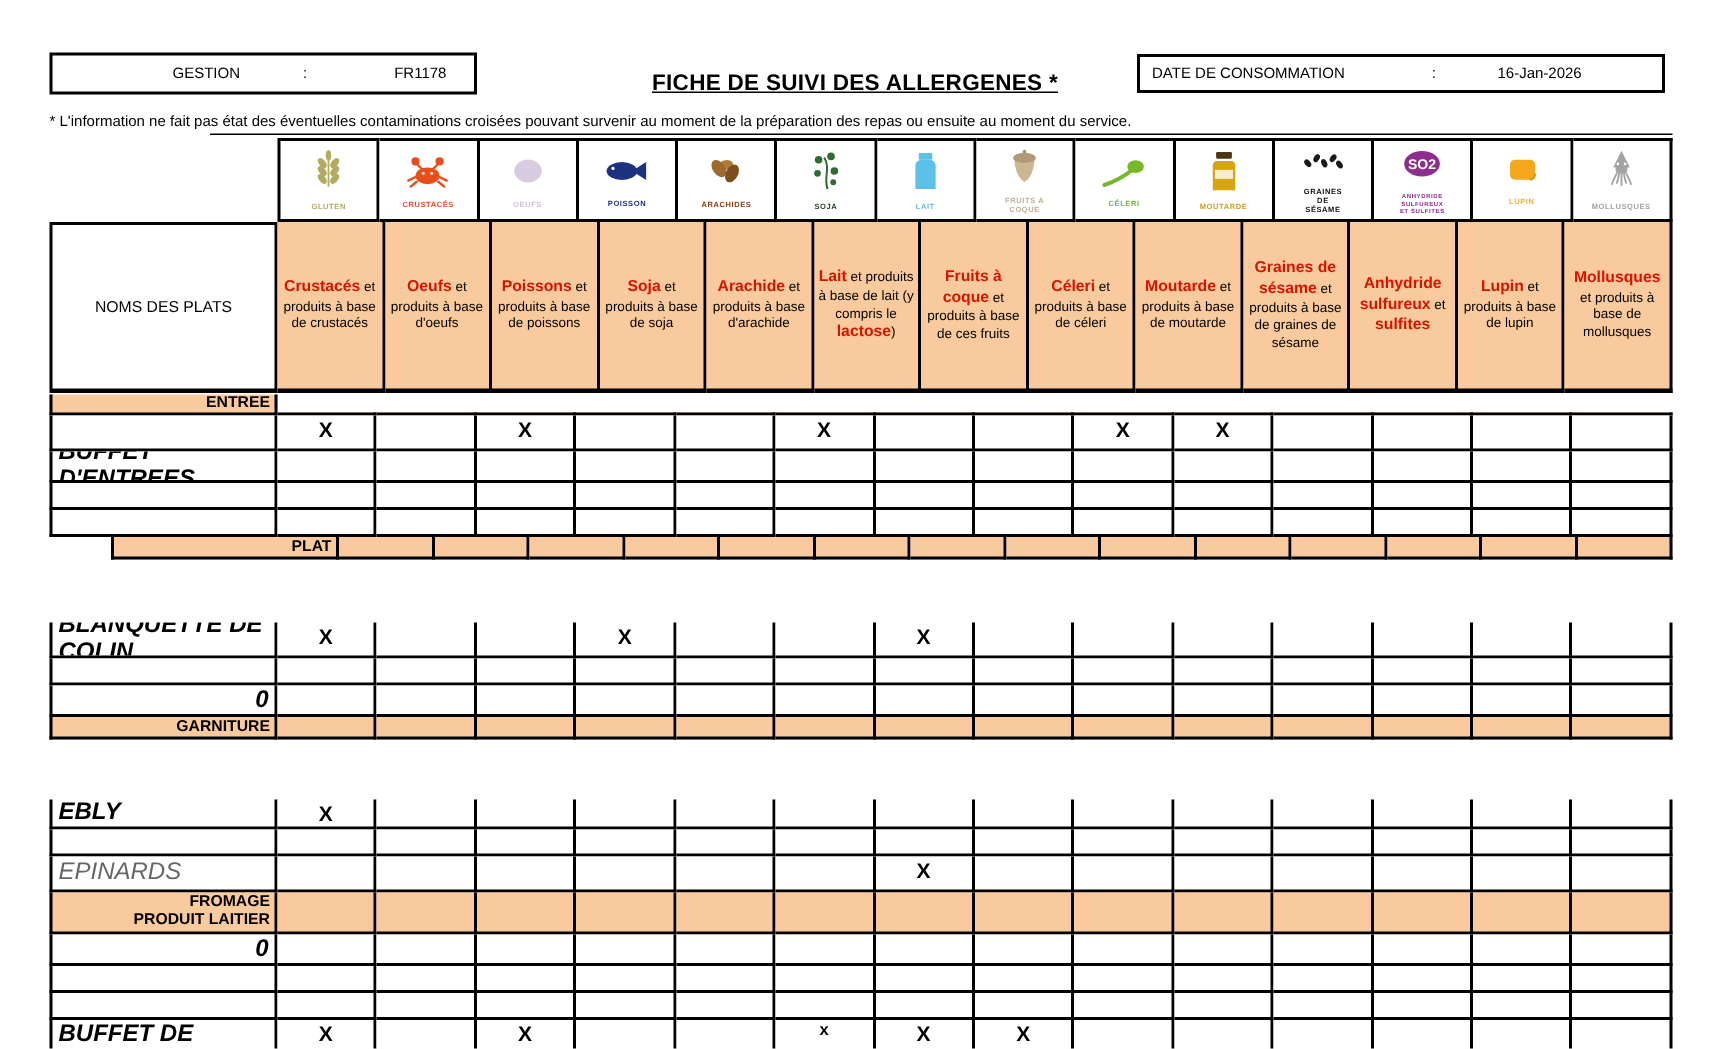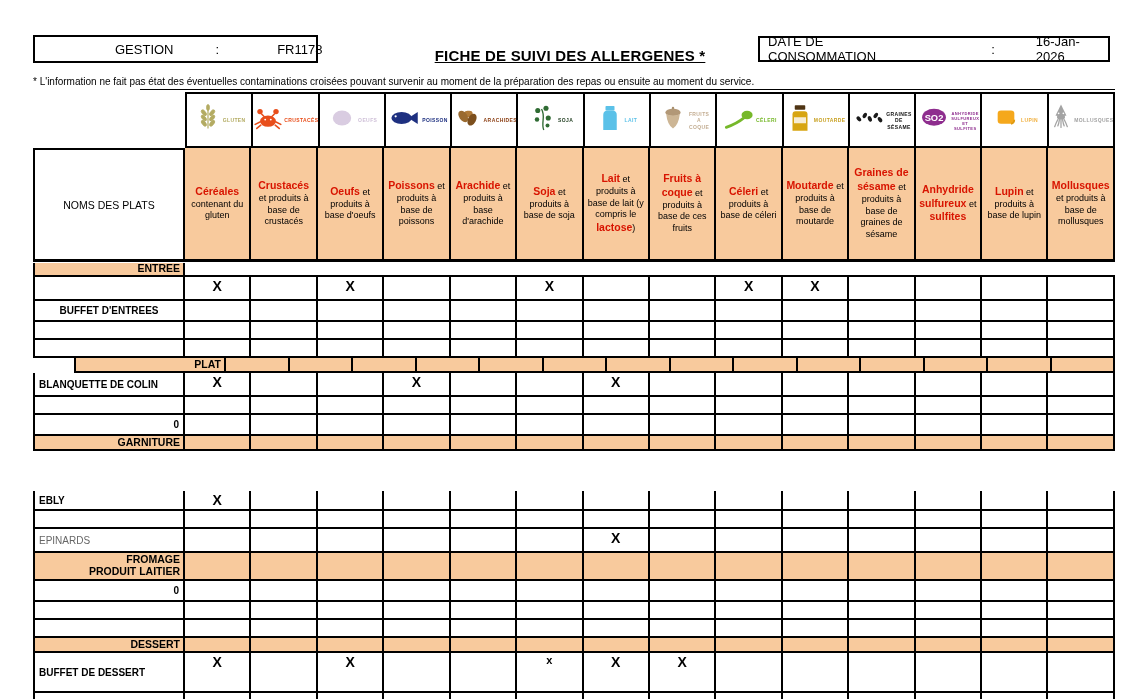--- a/index.html
+++ b/index.html
@@ -1,20 +1,20 @@
 <!DOCTYPE html>
 <html style="--band: #F8CA9D; --red: #D81400;"><head>
 <meta charset="utf-8">
 <style>
   html,body { margin:0; padding:0; }
   body {
     width:1147px; height:699px; background:#fff; position:relative;
     font-family:"Liberation Sans", sans-serif; color:#000; overflow:hidden;
   }
-  .box { position:absolute; border:2px solid #000; box-sizing:border-box; display:flex; align-items:center; font-size:13px; }
+  .box { position:absolute; border:2px solid #000; box-sizing:border-box; display:flex; align-items:center; font-size:10px; }
   #gestion-box { left:33px; top:35px; width:285px; height:28px; }
   #gestion-box .lbl { margin-left:80px; }
   #gestion-box .colon { margin-left:42px; }
   #gestion-box .val { margin-left:58px; }
   #date-box { left:758px; top:36px; width:352px; height:26px; }
   #date-box .lbl { margin-left:8px; }
   #date-box .colon { margin-left:58px; }
   #date-box .val { margin-left:41px; }
   #page-title { position:absolute; left:300px; top:47px; width:540px; text-align:center;
     font-size:15px; font-weight:bold; text-decoration:underline; letter-spacing:0.2px; }
@@ -24,33 +24,33 @@
   #tableGrid { position:absolute; left:33px; top:92px; width:1082px; }
   .trow { display:flex; }
   .cell { box-sizing:border-box; border-right:2px solid #000; border-bottom:2px solid #000; overflow:hidden; }
   .c0 { width:152px; flex:none; }
   .cn { flex:1; min-width:0; }
   .cl { border-left:2px solid #000; }
   .ct { border-top:2px solid #000; }
   .ghost { border:none !important; background:#fff; }
   .hb { border-bottom-width:3px; }
 
-  .icon-cell { background:#fff; display:flex; flex-direction:row; align-items:center; justify-content:center; padding:17px; }
+  .icon-cell { background:#fff; display:flex; flex-direction:column; align-items:center; justify-content:center; padding:17px; }
   .icon-label { font-size:5px; font-weight:bold; letter-spacing:0.4px; text-align:center; line-height:1.25; margin-top:1px; }
 
   .hdr-first { background:#fff; display:flex; align-items:center; justify-content:center; font-size:10.5px; }
   .hdr-cell { background:var(--band,#F8CA9D); display:flex; flex-direction:column; align-items:center; justify-content:center;
     text-align:center; font-size:9px; line-height:1.3; padding:2px 2px; }
   .hdr-cell .red { color:var(--red,#D81400); font-weight:bold; font-size:10.5px; }
 
   .band-first { background:var(--band,#F8CA9D); display:flex; flex-direction:column; align-items:flex-end; justify-content:center;
     font-weight:bold; font-size:10.5px; padding-right:3px; line-height:1.1; text-align:right; }
   .band-cell { background:var(--band,#F8CA9D); }
 
-  .row-first { background:#fff; display:flex; align-items:center; font-size:10px; font-weight:bold; padding:0 4px; }
+  .row-first { background:#fff; display:flex; align-items:center; font-size:16px; font-weight:bold; padding:0 4px;font-style:italic; }
   .row-first.al { justify-content:flex-start; }
   .row-first.ar { justify-content:flex-end; }
   .row-first.ac { justify-content:center; }
   .row-first.muted { font-weight:normal; color:#666; }
 
   .mark-cell { background:#fff; display:flex; align-items:flex-start; justify-content:center; }
   .mark { font-weight:bold; font-size:14px; line-height:1.3; }
   .mark.small { font-size:11px; }
 </style>
 </head>
@@ -215,36 +215,33 @@
             </g>
             <circle cx="13" cy="13" r="1.1" fill="#fff"></circle>
             <circle cx="19" cy="13" r="1.1" fill="#fff"></circle>
           </svg></span>
         <div class="icon-label" style="color: rgb(163, 163, 163);">MOLLUSQUES</div>
       </div>
     </div>
     <div class="trow" style="height: 114px;">
       <div class="cell c0 cl ct hdr-first hb">NOMS DES PLATS</div>
       <div class="cell cn hdr-cell hb">
-        <div><span class="red">Céréales</span><span> contenant du gluten</span></div>
-      </div>
-      <div class="cell cn hdr-cell hb">
         <div><span class="red">Crustacés</span><span> et produits à base de crustacés</span></div>
       </div>
       <div class="cell cn hdr-cell hb">
         <div><span class="red">Oeufs</span><span> et produits à base d'oeufs</span></div>
       </div>
       <div class="cell cn hdr-cell hb">
         <div><span class="red">Poissons</span><span> et produits à base de poissons</span></div>
       </div>
       <div class="cell cn hdr-cell hb">
+        <div><span class="red">Soja</span><span> et produits à base de soja</span></div>
+      </div>
+      <div class="cell cn hdr-cell hb">
         <div><span class="red">Arachide</span><span> et produits à base d'arachide</span></div>
-      </div>
-      <div class="cell cn hdr-cell hb">
-        <div><span class="red">Soja</span><span> et produits à base de soja</span></div>
       </div>
       <div class="cell cn hdr-cell hb">
         <div><span class="red">Lait</span><span> et produits à base de lait (y compris le </span><span class="red">lactose</span><span>)</span></div>
       </div>
       <div class="cell cn hdr-cell hb">
         <div><span class="red">Fruits à coque</span><span> et produits à base de ces fruits</span></div>
       </div>
       <div class="cell cn hdr-cell hb">
         <div><span class="red">Céleri</span><span> et produits à base de céleri</span></div>
       </div>
@@ -373,21 +370,21 @@
       <div class="cell cn band-cell"></div>
       <div class="cell cn band-cell"></div>
       <div class="cell cn band-cell"></div>
       <div class="cell cn band-cell"></div>
       <div class="cell cn band-cell"></div>
       <div class="cell cn band-cell"></div>
       <div class="cell cn band-cell"></div>
       <div class="cell cn band-cell"></div>
       <div class="cell cn band-cell"></div>
     </div>
-    <div class="trow" style="height: 24px;">
+    <div class="trow" style="height: 24px; margin-top: 42px;">
       <div class="cell c0 cl row-first al">BLANQUETTE DE COLIN</div>
       <div class="cell cn mark-cell">
         <span class="mark">X</span>
       </div>
       <div class="cell cn mark-cell"></div>
       <div class="cell cn mark-cell"></div>
       <div class="cell cn mark-cell">
         <span class="mark">X</span>
       </div>
       <div class="cell cn mark-cell"></div>
@@ -575,39 +572,20 @@
       <div class="cell cn mark-cell"></div>
       <div class="cell cn mark-cell"></div>
       <div class="cell cn mark-cell"></div>
       <div class="cell cn mark-cell"></div>
       <div class="cell cn mark-cell"></div>
       <div class="cell cn mark-cell"></div>
       <div class="cell cn mark-cell"></div>
       <div class="cell cn mark-cell"></div>
       <div class="cell cn mark-cell"></div>
     </div>
-    <div class="trow" style="height: 15px;">
-      <div class="cell c0 cl band-first">
-        <div>DESSERT</div>
-      </div>
-      <div class="cell cn band-cell"></div>
-      <div class="cell cn band-cell"></div>
-      <div class="cell cn band-cell"></div>
-      <div class="cell cn band-cell"></div>
-      <div class="cell cn band-cell"></div>
-      <div class="cell cn band-cell"></div>
-      <div class="cell cn band-cell"></div>
-      <div class="cell cn band-cell"></div>
-      <div class="cell cn band-cell"></div>
-      <div class="cell cn band-cell"></div>
-      <div class="cell cn band-cell"></div>
-      <div class="cell cn band-cell"></div>
-      <div class="cell cn band-cell"></div>
-      <div class="cell cn band-cell"></div>
-    </div>
     <div class="trow" style="height: 40px;">
       <div class="cell c0 cl row-first al">BUFFET DE DESSERT</div>
       <div class="cell cn mark-cell">
         <span class="mark">X</span>
       </div>
       <div class="cell cn mark-cell"></div>
       <div class="cell cn mark-cell">
         <span class="mark">X</span>
       </div>
       <div class="cell cn mark-cell"></div>

